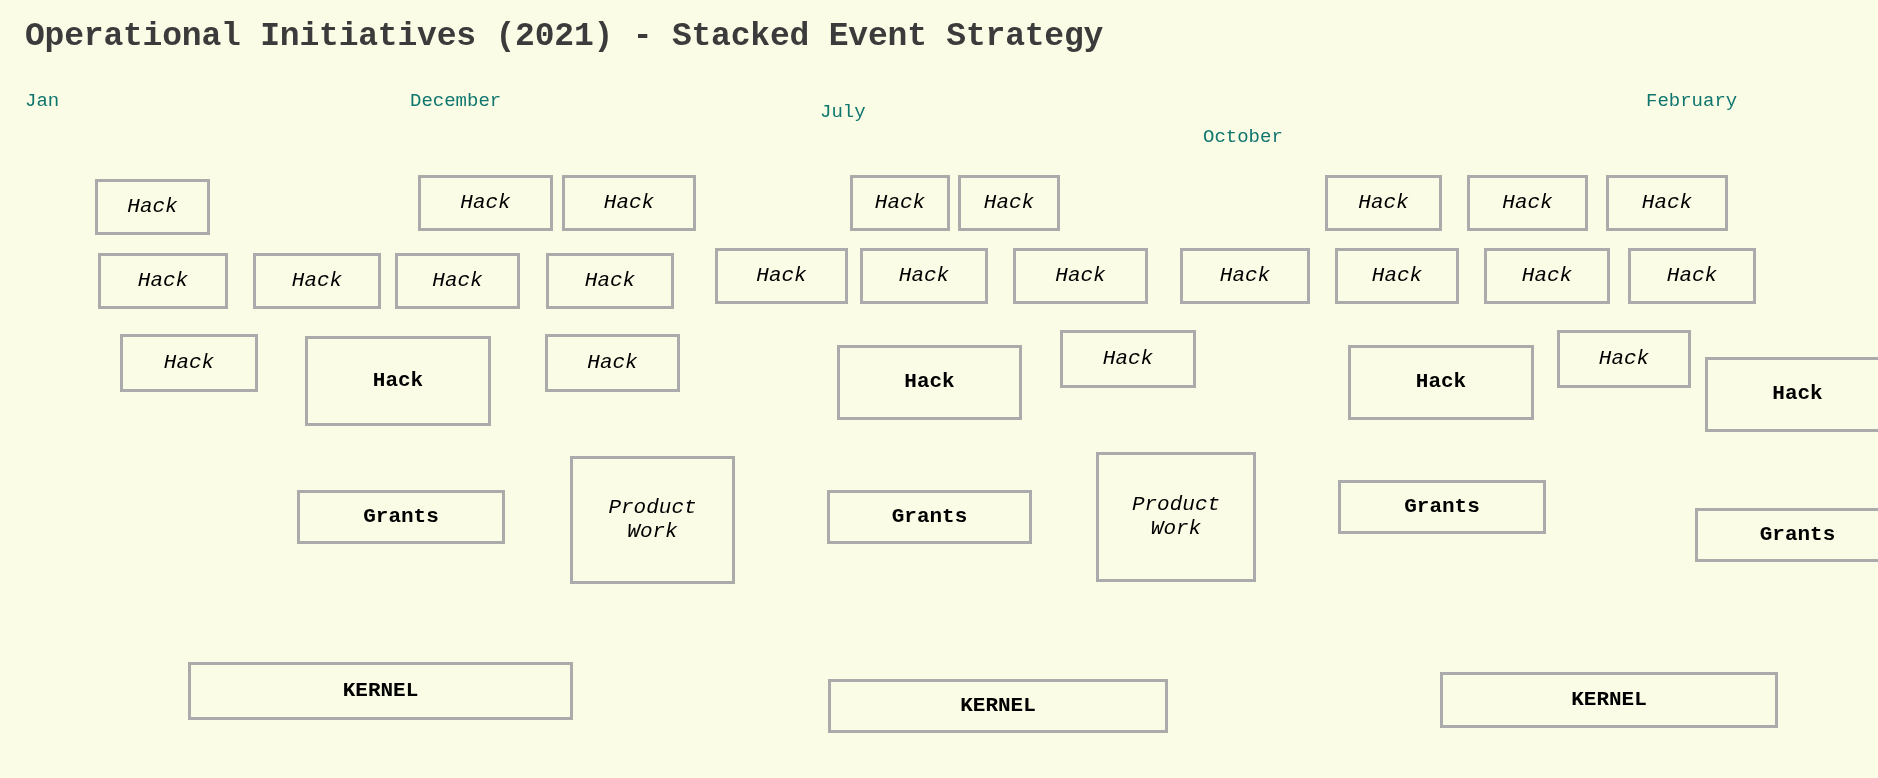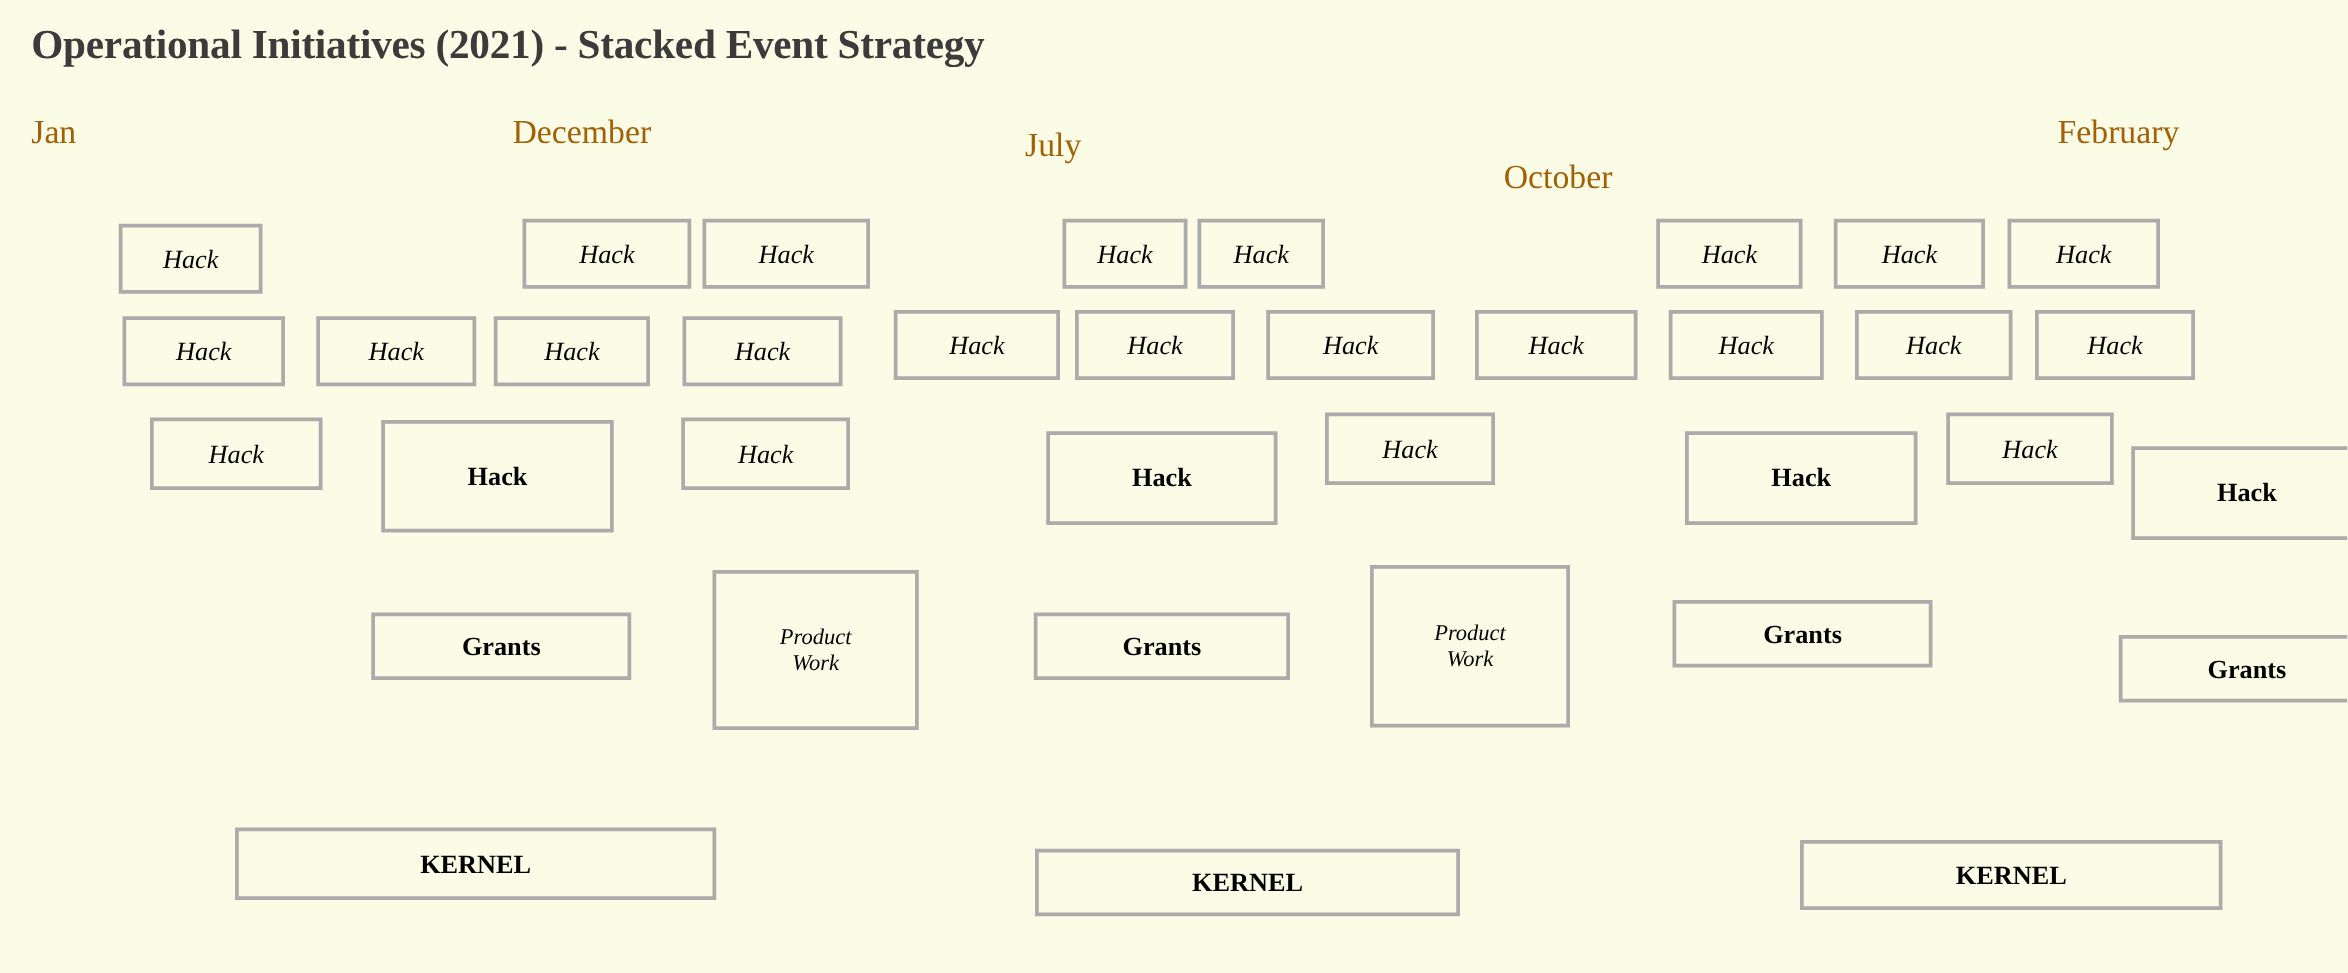--- a/index.html
+++ b/index.html
@@ -6,37 +6,37 @@
   html, body {
     margin: 0;
     padding: 0;
     background: #fbfce6;
   }
   #canvas {
     position: relative;
     width: 1878px;
     height: 778px;
     background: #fbfce6;
-    font-family: Liberation Serif, serif;
+    font-family: Liberation Mono, monospace;
     overflow: hidden;
   }
   #chart-title {
     position: absolute;
     left: 25px;
     top: 18px;
     font-size: 33px;
     font-weight: bold;
     color: #3b3b3b;
     letter-spacing: -0.2px;
     white-space: nowrap;
   }
   .axis-label {
     position: absolute;
-    font-size: 27px;
-    color: #a16207;
+    font-size: 19px;
+    color: #0f766e;
     white-space: nowrap;
     font-weight: normal;
   }
   .evt {
     position: absolute;
     box-sizing: border-box;
     border: 3px solid #ababab;
     background: #fbfce6;
     display: flex;
     align-items: center;
@@ -52,21 +52,21 @@
     font-size: 21px;
   }
   .evt.big {
     font-style: normal;
     font-weight: bold;
     font-size: 21px;
   }
   .evt.tall {
     font-style: italic;
     font-weight: normal;
-    font-size: 18px;
+    font-size: 21px;
   }
   .evt .lbl {
     display: block;
     padding: 0 2px;
   }
 </style>
 </head>
 <body>
 
 <div id="canvas">

